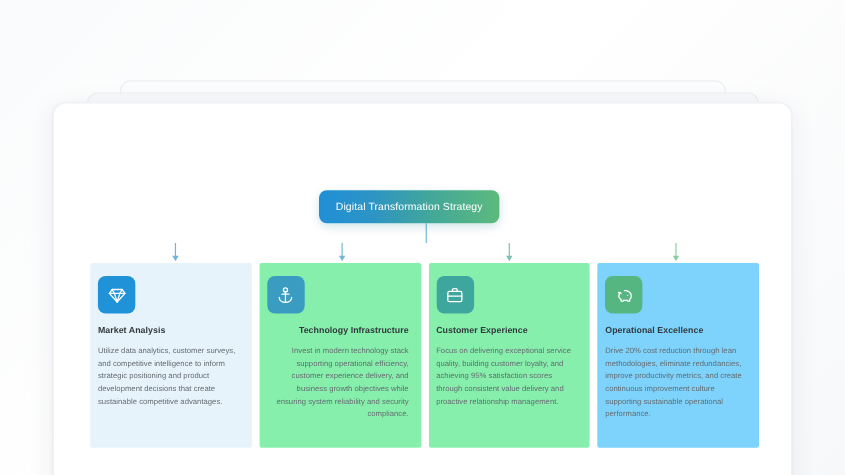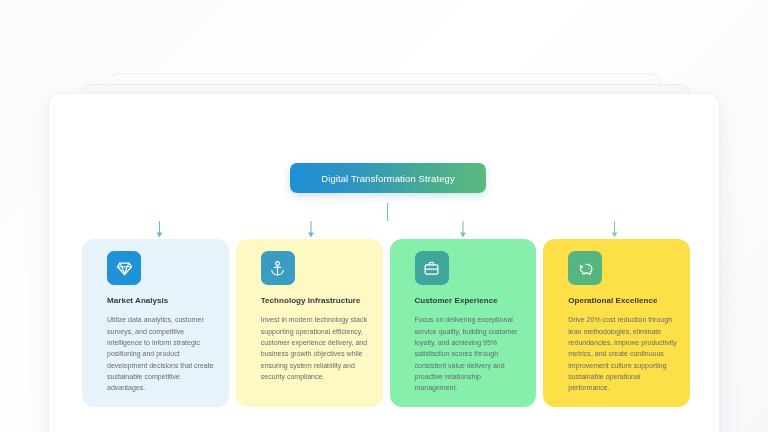--- a/index.html
+++ b/index.html
@@ -94,22 +94,22 @@
     top: 0;
     width: 672px;
     height: 360px;
     pointer-events: none;
   }
 
   
   .root-node {
     position: absolute;
     left: 241px;
-    top: 69px;
-    width: 196px;
+    top: 79px;
+    width: 164px;
     height: 30px;
     border-radius: 7px;
     background: linear-gradient(90deg, #1f8fd6 0%, #2d94c4 30%, #43a79a 62%, #5cba7d 100%);
     display: flex;
     align-items: center;
     justify-content: center;
     box-shadow: 0 3px 9px rgba(40,130,160,0.22);
   }
   .root-node-label {
     font-size: 9.5px;
@@ -126,22 +126,22 @@
     top: 145px;
     width: 608px;
     height: 168px;
     display: flex;
     gap: 7px;
   }
 
   .branch-card {
     position: relative;
     flex: 1;
-    border-radius: 12px;
-    padding: 12px 11px 10px 25px;
+    border-radius: 2px;
+    padding: 12px 11px 10px 7px;
     overflow: hidden;
   }
 
   .card-icon {
     width: 34px;
     height: 34px;
     border-radius: 7px;
     display: flex;
     align-items: center;
     justify-content: center;
@@ -215,21 +215,21 @@
             <path d="M5.5 4.5 L18.5 4.5 L22 9.5 L12 20.5 L2 9.5 Z"></path>
             <path d="M2 9.5 L22 9.5"></path>
             <path d="M5.5 4.5 L8.5 9.5 L12 20.5"></path>
             <path d="M18.5 4.5 L15.5 9.5 L12 20.5"></path>
           </svg>
         </div>
         <div class="card-title">Market Analysis</div>
         <div class="card-body">Utilize data analytics, customer surveys, and competitive intelligence to inform strategic positioning and product development decisions that create sustainable competitive advantages.</div>
       </div>
 
-      <div class="branch-card" style="background:#fef9c3;">
+      <div class="branch-card" style="background:#86efac;text-align:right;">
         <div class="card-icon" style="background:#3a9cc0;">
           <svg width="17" height="17" viewBox="0 0 24 24" fill="none" stroke="#ffffff" stroke-width="1.7" stroke-linejoin="round" stroke-linecap="round">
             <circle cx="12" cy="5" r="2.6"></circle>
             <path d="M12 7.6 L12 21"></path>
             <path d="M7.5 10.5 L16.5 10.5"></path>
             <path d="M4 14.5 C4 18.5 7.6 21 12 21 C16.4 21 20 18.5 20 14.5"></path>
           </svg>
         </div>
         <div class="card-title">Technology Infrastructure</div>
         <div class="card-body">Invest in modern technology stack supporting operational efficiency, customer experience delivery, and business growth objectives while ensuring system reliability and security compliance.</div>
@@ -240,21 +240,21 @@
           <svg width="17" height="17" viewBox="0 0 24 24" fill="none" stroke="#ffffff" stroke-width="1.7" stroke-linejoin="round" stroke-linecap="round">
             <rect x="3" y="7" width="18" height="13" rx="2"></rect>
             <path d="M9 7 V5 a1.6 1.6 0 0 1 1.6 -1.6 h2.8 A1.6 1.6 0 0 1 15 5 V7"></path>
             <path d="M3 13 L21 13"></path>
           </svg>
         </div>
         <div class="card-title">Customer Experience</div>
         <div class="card-body">Focus on delivering exceptional service quality, building customer loyalty, and achieving 95% satisfaction scores through consistent value delivery and proactive relationship management.</div>
       </div>
 
-      <div class="branch-card" style="background:#fde047;">
+      <div class="branch-card" style="background:#7dd3fc;">
         <div class="card-icon" style="background:#56b681;">
           <svg width="17" height="17" viewBox="0 0 24 24" fill="none" stroke="#ffffff" stroke-width="1.7" stroke-linejoin="round" stroke-linecap="round">
             <path d="M15.5 6.3 C18.9 7.4 21 10 21 13 c0 1.5 -0.7 2.9 -1.9 4 L19 19.5 h-2.6 l-0.6 -1.3 a10 10 0 0 1 -4.6 0 l-0.6 1.3 H8 l-0.2 -2.4 C5.9 15.9 5 14.5 5 13 c0 -1 0.3 -1.9 0.9 -2.7 L4.6 8.2 C5.9 8 7.2 8.6 7.9 9.6"></path>
             <path d="M12.6 6 h2.6"></path>
             <circle cx="16.4" cy="12" r="0.85" fill="#ffffff" stroke="none"></circle>
           </svg>
         </div>
         <div class="card-title">Operational Excellence</div>
         <div class="card-body">Drive 20% cost reduction through lean methodologies, eliminate redundancies, improve productivity metrics, and create continuous improvement culture supporting sustainable operational performance.</div>
       </div>

